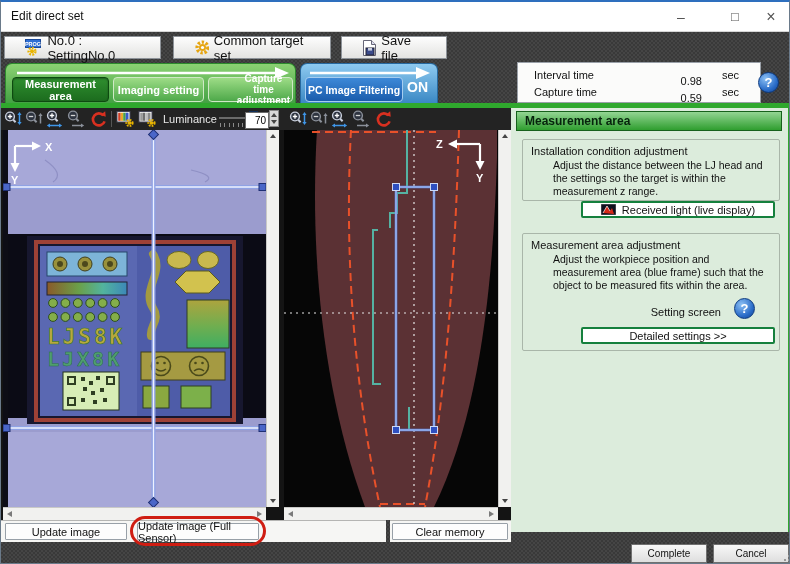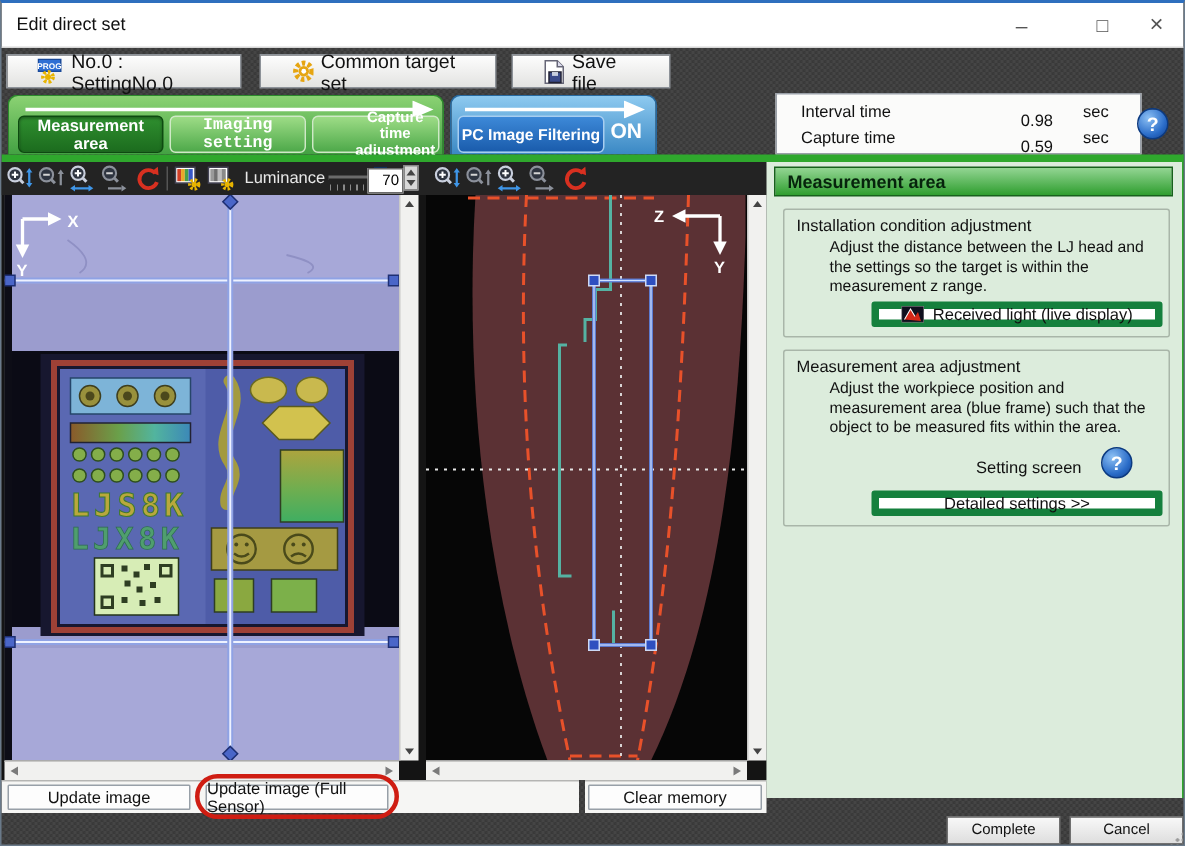--- a/index.html
+++ b/index.html
@@ -67,21 +67,21 @@
   .strip{position:absolute;top:518px;height:22px;background:#f6f6f4;border-top:1px solid #b5b5b3;}
   .wbtn{position:absolute;background:#fdfdfd;border:1px solid #98a0a8;font-size:11px;color:#111;display:flex;align-items:center;justify-content:center;cursor:pointer;border-radius:1px;}
   .ring{position:absolute;left:129px;top:514px;width:136px;height:30px;border:3px solid #cf1d12;border-radius:16px;pointer-events:none;}
   
   .rpanel{position:absolute;left:510px;top:106px;width:277px;height:424px;background:#dcecdc;}
   .rheader{position:absolute;left:5px;top:3px;width:266px;height:20px;background:linear-gradient(#93d593,#2f9e2f);
     border:1px solid #17611c;color:#06230c;font-weight:bold;font-size:12px;display:flex;align-items:center;padding-left:8px;}
   .section{position:absolute;left:11px;width:258px;border:1px solid #a9b6a9;border-radius:2px;}
   .sec-title{position:absolute;left:8px;top:5px;font-size:11px;color:#111;}
   .sec-body{position:absolute;left:30px;top:19px;width:222px;font-size:10.5px;line-height:13px;color:#111;}
-  .pbtn{position:absolute;background:#fff;border:5px solid #15803d;border-radius:2px;font-size:11px;color:#111;
+  .pbtn{position:absolute;background:#fff;border:2px solid #15803d;border-radius:2px;font-size:11px;color:#111;
     display:flex;align-items:center;justify-content:center;cursor:pointer;}
   .setting-screen{position:absolute;right:58px;top:72px;font-size:11px;color:#111;}
   .help2{position:absolute;right:24px;top:64px;}
   
   .fbtn{position:absolute;top:542px;width:76px;height:19px;background:linear-gradient(#f8f8f8,#dedede);border:1px solid #707070;
     font-size:10px;color:#111;display:flex;align-items:center;justify-content:center;cursor:pointer;}
   .grip{position:absolute;left:778px;top:552px;width:10px;height:10px;
     background-image:radial-gradient(#9a9a9a 1px,transparent 1.3px);background-size:4px 4px;
     clip-path:polygon(100% 0,100% 100%,0 100%);}
 </style>
@@ -125,21 +125,21 @@
   </div>
 
   <div class="tabgroup tg-green">
     <svg class="flowarrow" width="281" height="12">
       <path d="M6 6 H266" stroke="#fff" stroke-width="2.4"></path>
         <path d="M264 0l14 6-14 6z" fill="#fff"></path>
     </svg>
     <div class="tab sel" style="left:6px;width:97px;">
       <span>Measurement area</span>
     </div>
-    <div class="tab unsel" style="left:107px;width:91px;font-family:Liberation Mono, monospace;">
+    <div class="tab unsel" style="left:107px;width:91px;">
       <span>Imaging setting</span>
     </div>
     <div class="tab unsel two" style="left:202px;width:85px;padding-left:26px;">
       <span>Capture time adjustment</span>
     </div>
   </div>
 
   <div class="tabgroup tg-blue">
     <svg class="flowarrow" width="128" height="12">
       <path d="M4 6 H112" stroke="#fff" stroke-width="2.4"></path>
@@ -453,21 +453,21 @@
   </div>
   <div class="ring"></div>
   <div class="wbtn" style="left:391px;top:521px;width:116px;height:17px;">
     <span>Clear memory</span>
   </div>
 
   <div class="rpanel">
     <div class="rheader">
       <span>Measurement area</span>
     </div>
-    <div class="section" style="top:31px;height:86px;">
+    <div class="section" style="top:31px;height:62px;">
       <div class="sec-title">Installation condition adjustment</div>
       <div class="sec-body">Adjust the distance between the LJ head and the settings so the target is within the measurement z range.</div>
       <div class="pbtn" style="left:58px;top:61px;width:194px;height:17px;gap:6px;">
         <svg width="15" height="11">
           <rect width="15" height="11" fill="#10101e" stroke="#888" stroke-width="0.8"></rect>
           <path d="M2 9L6 2l3 5 2-3 2 6z" fill="#d42818"></path>
           <path d="M2 9L6 2l3 5" fill="none" stroke="#fff" stroke-width="0.7"></path>
         </svg>
         <span>Received light (live display)</span>
       </div>

